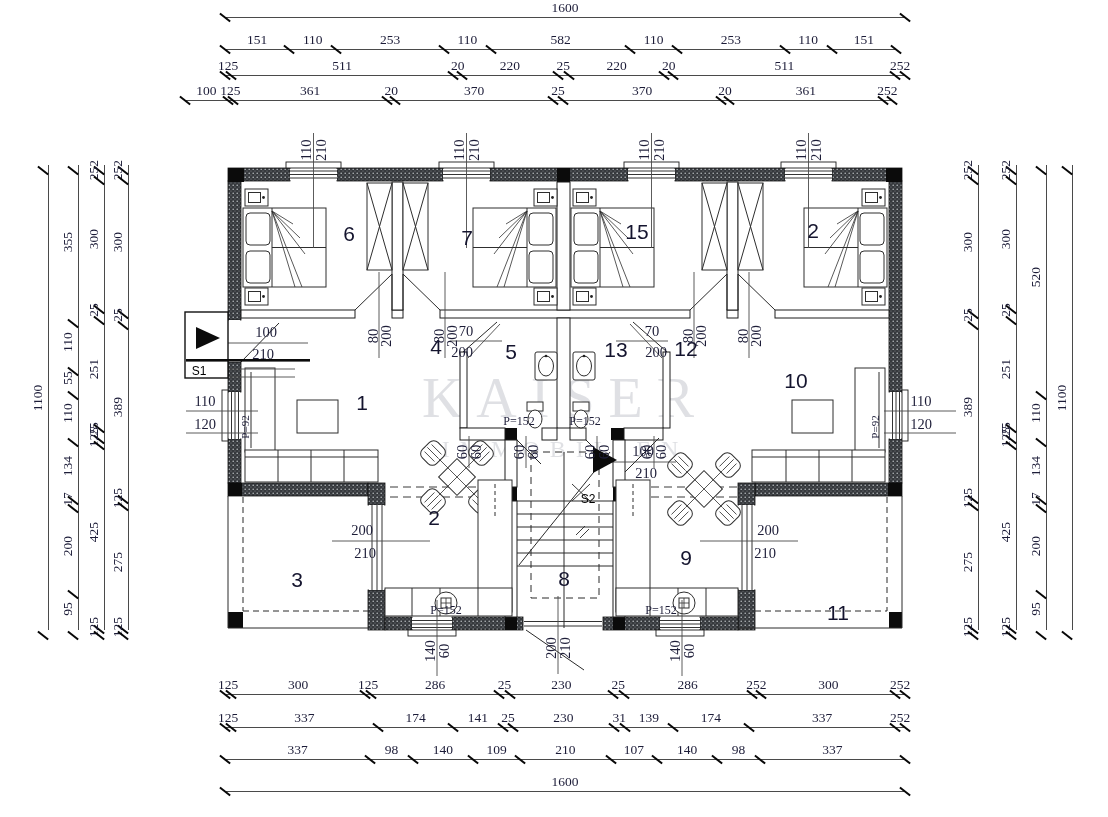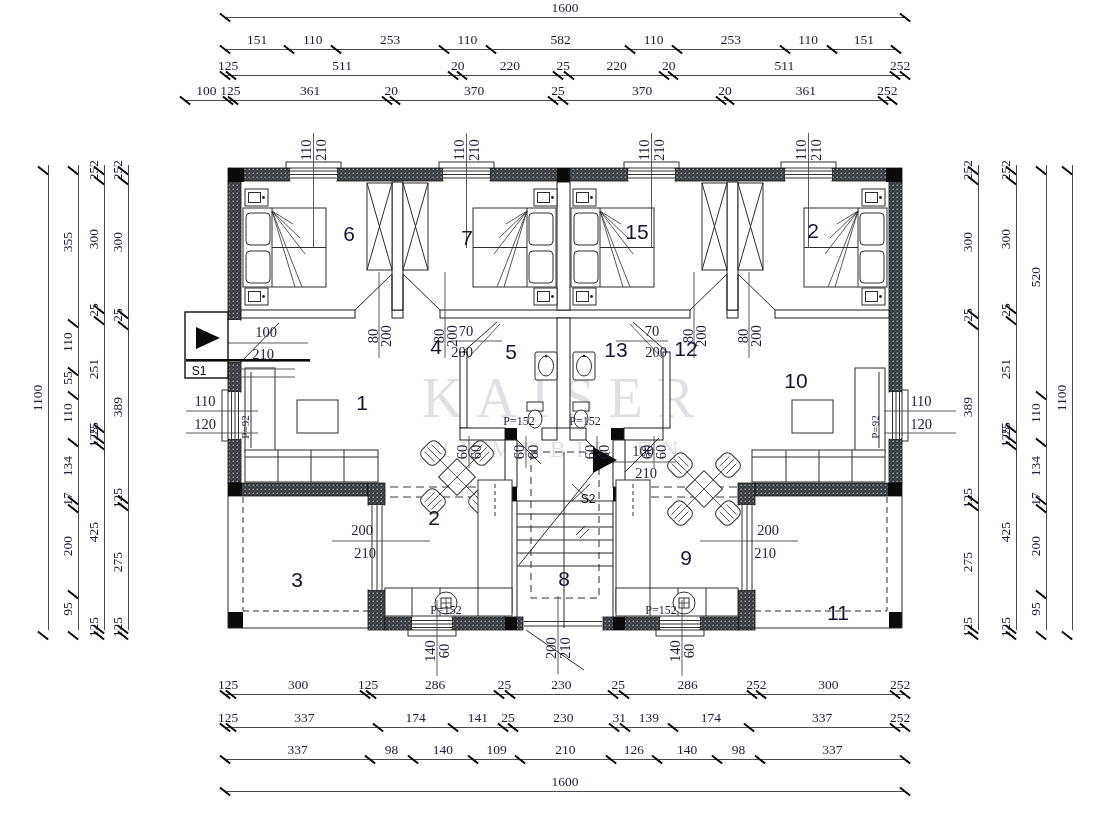--- a/index.html
+++ b/index.html
@@ -443,21 +443,21 @@
       <div class="dlabel" style="left: 72.703px;">337</div>
       <div class="tick" style="left: 144.406px;"></div>
       <div class="dlabel" style="left: 166.548px;">98</div>
       <div class="tick" style="left: 186.69px;"></div>
       <div class="dlabel" style="left: 217.893px;">140</div>
       <div class="tick" style="left: 247.096px;"></div>
       <div class="dlabel" style="left: 271.612px;">109</div>
       <div class="tick" style="left: 294.127px;"></div>
       <div class="dlabel" style="left: 340.431px;">210</div>
       <div class="tick" style="left: 384.736px;"></div>
-      <div class="dlabel" style="left: 408.82px;">126</div>
+      <div class="dlabel" style="left: 408.82px;">107</div>
       <div class="tick" style="left: 430.904px;"></div>
       <div class="dlabel" style="left: 462.107px;">140</div>
       <div class="tick" style="left: 491.31px;"></div>
       <div class="dlabel" style="left: 513.452px;">98</div>
       <div class="tick" style="left: 533.594px;"></div>
       <div class="dlabel" style="left: 607.297px;">337</div>
       <div class="tick" style="left: 679px;"></div>
     </div>
     <div class="chain h" style="left: 225px; top: 791px; width: 680px;">
       <div class="ln"></div>

